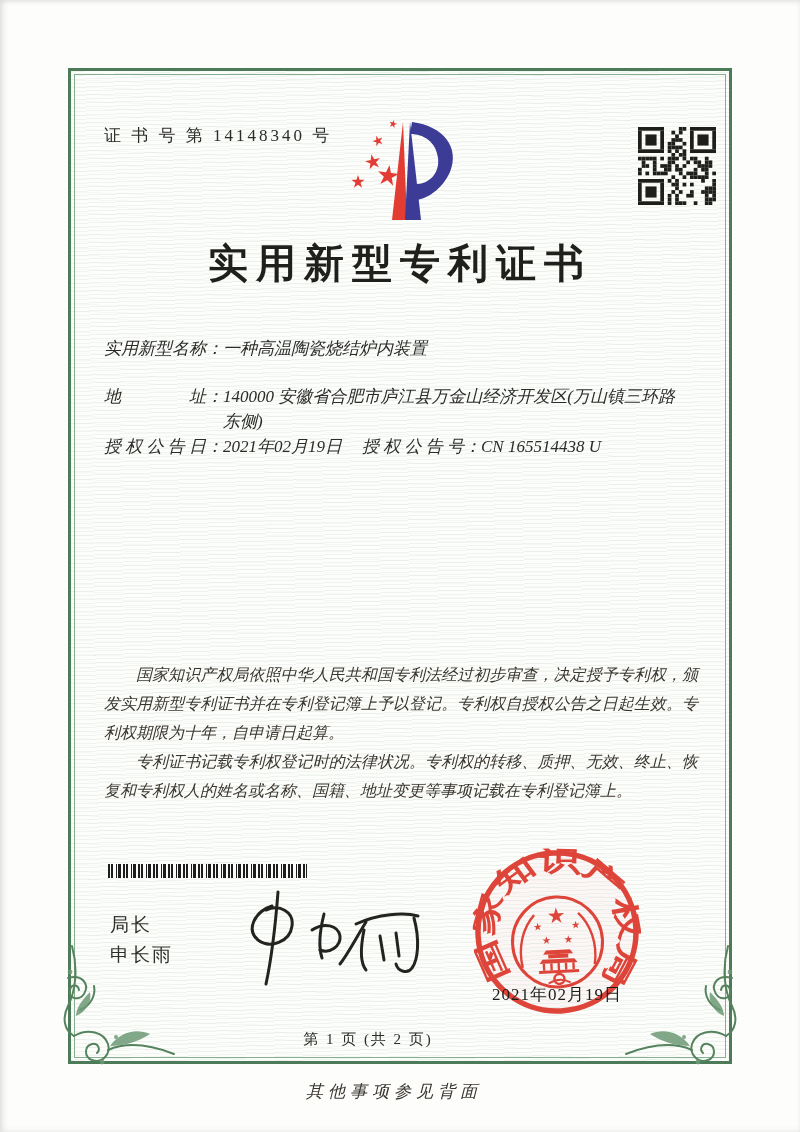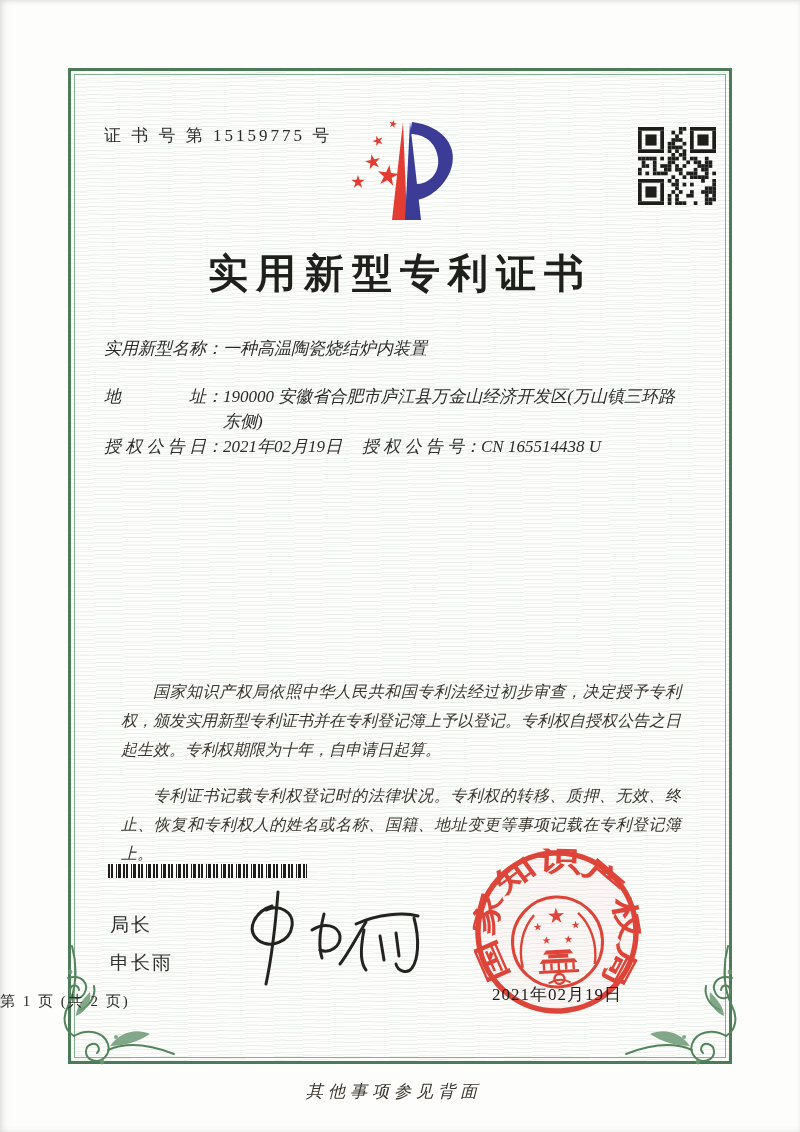--- a/index.html
+++ b/index.html
@@ -19,49 +19,49 @@
       repeating-linear-gradient(2deg, rgba(116,164,126,0.06) 0 1px, rgba(255,255,255,0) 1px 7px);
   }
   .frame-inner{
     position:absolute;left:3px;top:3px;right:3px;bottom:3px;
     border:1px solid #86ae90;
   }
   .cert-no{position:absolute;left:104px;top:124px;font-size:17px;letter-spacing:3px;}
   .logo{position:absolute;left:344px;top:112px;width:132px;height:118px;}
   .qr{position:absolute;left:638px;top:127px;width:78px;height:78px;}
   .title{
-    position:absolute;left:0;top:246px;width:800px;text-align:center;
+    position:absolute;left:0;top:236px;width:800px;text-align:center;
     font-size:40px;font-weight:bold;letter-spacing:8px;color:#1f1f1c;
   }
   .fields{position:absolute;left:104px;top:336px;width:592px;font-size:17px;font-style:italic;}
   .frow{line-height:25px;margin-bottom:23px;white-space:nowrap;}
   .frow.addr{margin-bottom:0;white-space:normal;}
   .flabel{display:inline-block;width:102px;text-align:justify;text-align-last:justify;vertical-align:top;}
   .fcolon{vertical-align:top;}
   .fvalue{display:inline-block;vertical-align:top;max-width:468px;line-height:25px;}
   .pair1{display:inline-block;width:258px;}
   .grant-row{line-height:25px;white-space:nowrap;}
   .body-text{
     position:absolute;left:104px;top:660px;width:594px;
     font-size:16px;line-height:29px;text-align:justify;font-style:italic;color:#3a362e;
   }
-  .body-text p{margin:17px;text-indent:2em;}
+  .body-text p{margin:0;text-indent:2em;}
   .barcode{
     position:absolute;left:108px;top:864px;width:199px;height:14px;
     background:repeating-linear-gradient(90deg,
       #1d1d1d 0 2px,#fbfcf9 2px 3px,#1d1d1d 3px 5px,#fbfcf9 5px 8px,
       #1d1d1d 8px 9px,#fbfcf9 9px 10px,#1d1d1d 10px 13px,#fbfcf9 13px 15px);
   }
   .director{position:absolute;left:110px;top:912px;
     font-family:"Liberation Sans","DejaVu Sans",sans-serif;font-size:19px;color:#2e2e2a;}
-  .director div{margin-bottom:12px;letter-spacing:2px;}
+  .director div{margin-bottom:4px;letter-spacing:2px;}
   .signature{position:absolute;left:228px;top:872px;width:200px;height:120px;}
   .seal{position:absolute;left:473px;top:848px;width:168px;height:168px;transform:rotate(-3deg);opacity:.94;}
   .seal-date{position:absolute;left:492px;top:983px;font-size:17px;letter-spacing:1px;color:#1c1c1a;}
-  .page-info{position:absolute;left:0;top:992px;width:736px;text-align:left;font-size:15px;letter-spacing:2px;}
+  .page-info{position:absolute;left:0;top:1030px;width:736px;text-align:center;font-size:15px;letter-spacing:2px;}
   .footer-note{
     position:absolute;left:0;top:1080px;width:788px;text-align:center;
     font-size:17px;font-style:italic;letter-spacing:5px;color:#3a362e;
   }
   .ornament{position:absolute;width:120px;height:132px;pointer-events:none;}
   .orn-bl{left:60px;top:944px;}
   .orn-br{left:620px;top:944px;transform:scaleX(-1);}
 </style>
 </head>
 <body>
@@ -98,21 +98,21 @@
   </g>
   <g fill="#6d9a76" opacity="0.85">
     <path d="M50,102 C60,88 76,84 90,90 C78,98 64,102 50,102 Z"></path>
     <path d="M16,72 C26,68 32,58 30,48 C22,56 16,64 16,72 Z"></path>
     <circle cx="10" cy="28" r="2.4"></circle>
     <circle cx="42" cy="118" r="2.4"></circle>
     <circle cx="56" cy="93" r="2"></circle>
   </g>
 </svg>
 
-<div class="cert-no">证 书 号 第 15159775 号</div>
+<div class="cert-no">证 书 号 第 14148340 号</div>
 
 <svg class="logo" viewBox="0 0 132 118">
   <defs>
     <polygon id="star5" points="0,-1 0.588,0.809 -0.951,-0.309 0.951,-0.309 -0.588,0.809"></polygon>
   </defs>
   <g>
     <polygon points="59,10 48,108 63,108" fill="#e23c33"></polygon>
     <polygon points="66,10 61,108 77,108" fill="#3c3c96"></polygon>
     <path d="M68,10 C100,14 116,36 106,60 C98,78 80,90 66,88 L68,72 C84,74 96,62 94,46 C92,30 80,22 66,22 Z" fill="#3c3c96"></path>
   </g>
@@ -264,21 +264,21 @@
     <rect x="70.57142857142857" y="74.28571428571429" width="3.7142857142857144" height="3.7142857142857144" fill="#1e1f1b"></rect>
   </svg>
 
 <div class="title">实用新型专利证书</div>
 
 <div class="fields">
   <div class="frow">
     <span class="flabel">实用新型名称</span><span class="fcolon">：</span><span class="fvalue">一种高温陶瓷烧结炉内装置</span>
   </div>
   <div class="frow addr">
-    <span class="flabel">地址</span><span class="fcolon">：</span><span class="fvalue">190000 安徽省合肥市庐江县万金山经济开发区(万山镇三环路东侧)</span>
+    <span class="flabel">地址</span><span class="fcolon">：</span><span class="fvalue">140000 安徽省合肥市庐江县万金山经济开发区(万山镇三环路东侧)</span>
   </div>
   <div class="grant-row">
     <span class="pair1"><span class="flabel">授权公告日</span><span class="fcolon">：</span><span>2021年02月19日</span></span><span><span class="flabel">授权公告号</span><span class="fcolon">：</span><span>CN 165514438 U</span></span>
   </div>
 </div>
 
 <div class="body-text">
   <p>国家知识产权局依照中华人民共和国专利法经过初步审查，决定授予专利权，颁发实用新型专利证书并在专利登记簿上予以登记。专利权自授权公告之日起生效。专利权期限为十年，自申请日起算。</p>
   <p>专利证书记载专利权登记时的法律状况。专利权的转移、质押、无效、终止、恢复和专利权人的姓名或名称、国籍、地址变更等事项记载在专利登记簿上。</p>
 </div>

